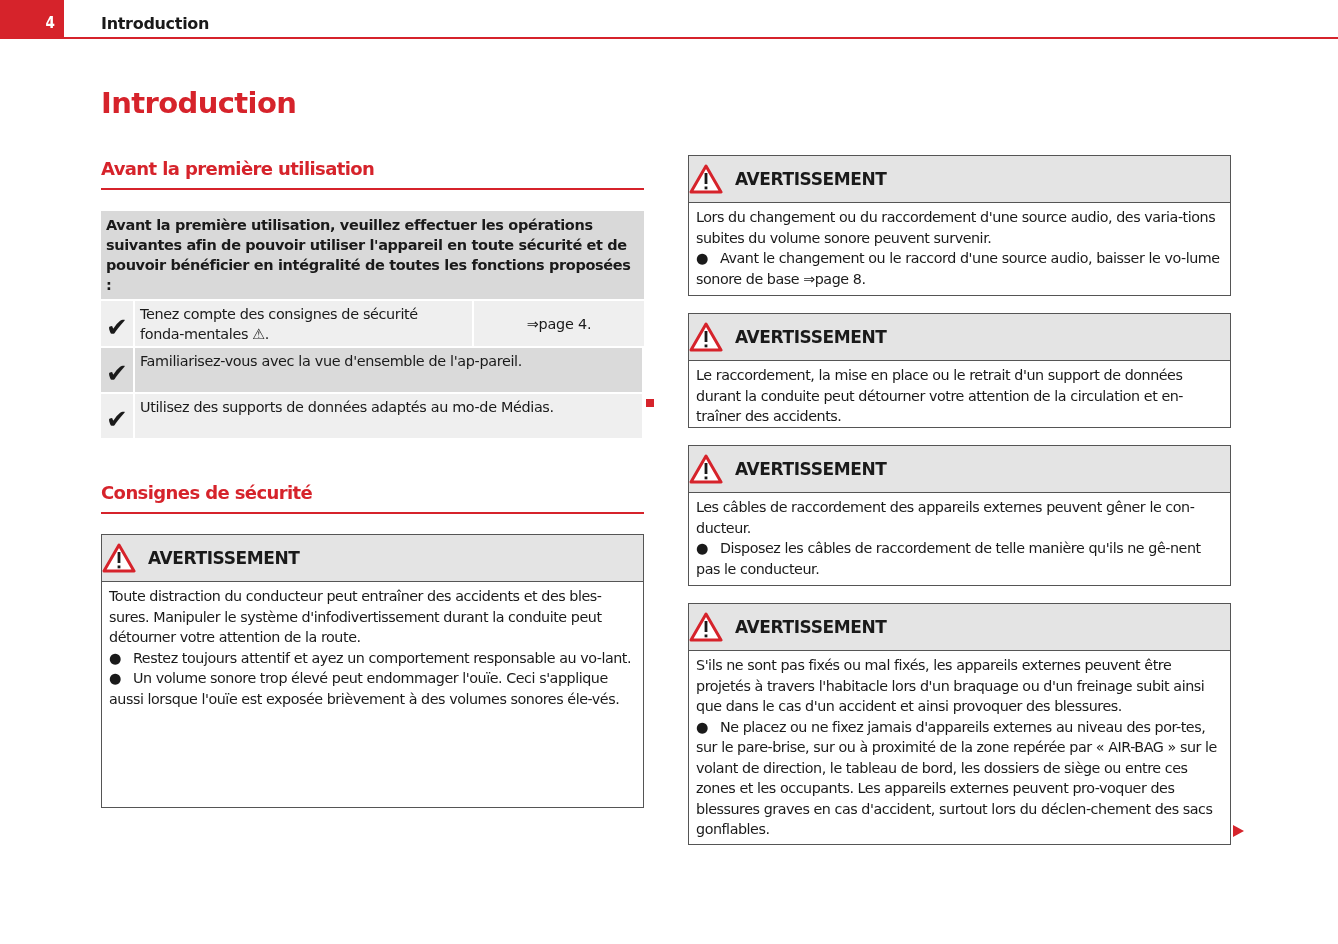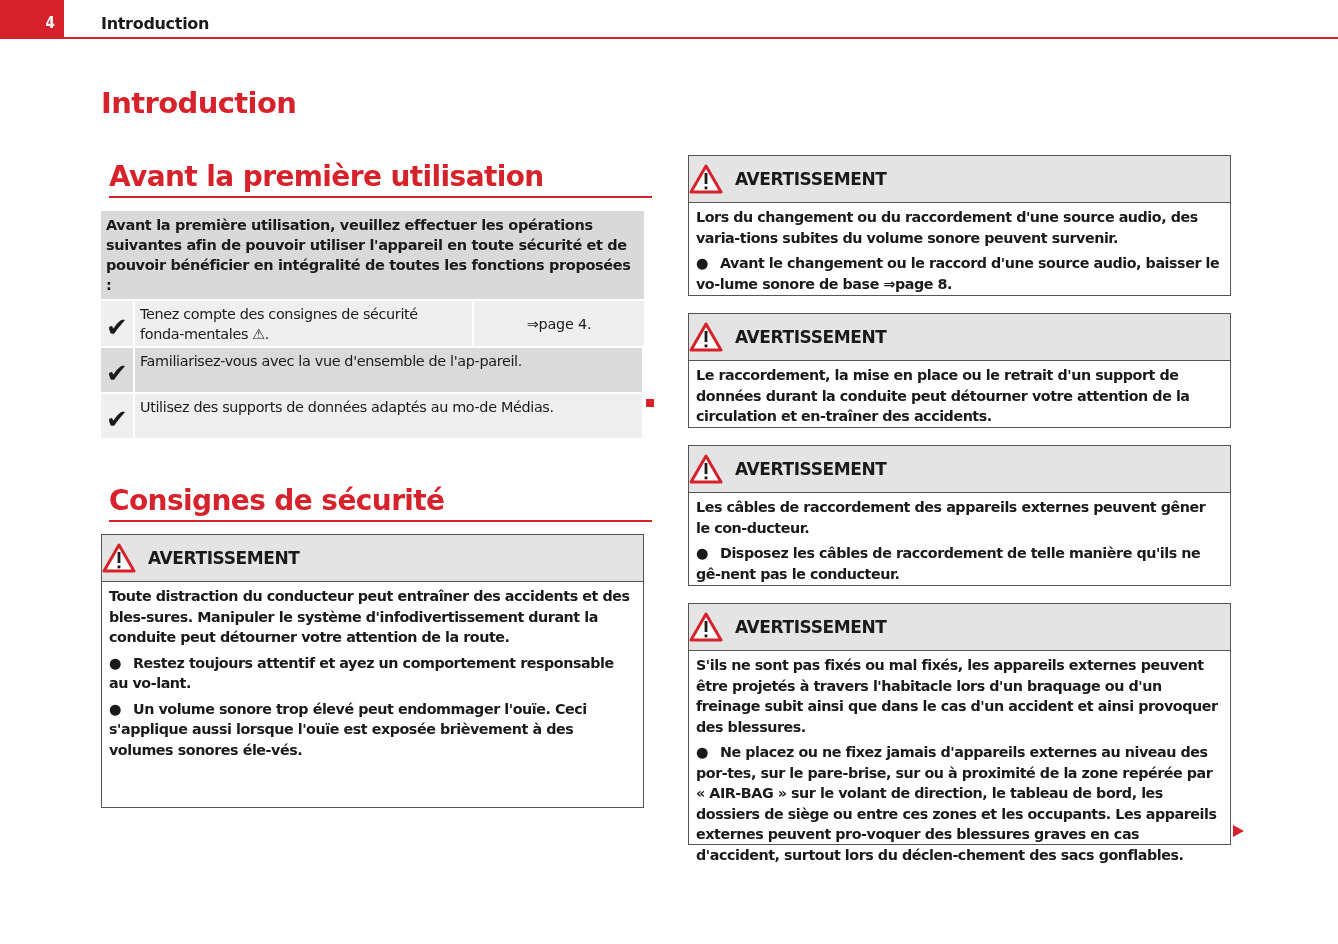--- a/index.html
+++ b/index.html
@@ -10,22 +10,22 @@
   .page-num-block { position: absolute; left: 0; top: 0; width: 64px; height: 39px; background: #d6232b; }
   .page-num { position: absolute; right: 9px; top: 14px; color: #fff; font-weight: bold; font-size: 15px;
               font-family: "DejaVu Sans Condensed", "DejaVu Sans", sans-serif; }
   .header-rule { position: absolute; left: 64px; top: 37px; width: 1274px; height: 2px; background: #d6232b; }
   .running-title { position: absolute; left: 101px; top: 14px; font-weight: bold; font-size: 16px; color: #1a1a1a;
                    letter-spacing: -0.3px; }
 
   .chapter-title { position: absolute; left: 101px; top: 86px; color: #d6232b; font-weight: bold; font-size: 29px;
                    letter-spacing: -0.6px; margin: 0; }
 
-  .section-title { position: absolute; left: 101px; width: 543px; color: #d6232b; font-weight: bold; font-size: 28px;
-                   letter-spacing: -0.6px; margin: 8px; padding-bottom: 4px; border-bottom: 2px solid #d6232b; line-height: 30px; }
+  .section-title { position: absolute; left: 101px; width: 543px; color: #d6232b; font-weight: bold; font-size: 18px;
+                   letter-spacing: -0.6px; margin: 0; padding-bottom: 4px; border-bottom: 2px solid #d6232b; line-height: 30px; }
 
   
   .checklist { position: absolute; left: 101px; top: 211px; width: 543px; border-collapse: collapse; font-size: 14.4px; border-radius: 16px; }
   .checklist .intro { background: #d9d9d9; font-weight: bold; padding: 4px 5px 4px 5px; line-height: 20px;
                       letter-spacing: -0.35px; font-size: 14.5px; }
   .checklist .row { display: flex; border-top: 2px solid #fff; }
   .checklist .row.light { background: #efefef; }
   .checklist .row.dark { background: #dadada; }
   .checklist .check { width: 32px; display: flex; align-items: center; justify-content: center; font-size: 26px;
                       font-weight: bold; border-right: 2px solid #fff; padding-top: 6px; }
@@ -35,23 +35,23 @@
 
   .end-square { position: absolute; width: 8px; height: 8px; background: #d6232b; }
   .continue-arrow { position: absolute; width: 0; height: 0; border-top: 6px solid transparent; border-bottom: 6px solid transparent;
                     border-left: 11px solid #d6232b; }
 
   
   .warning { position: absolute; border: 1px solid #555; box-sizing: border-box; background: #fff; }
   .warning .w-head { background: #e4e4e4; border-bottom: 1px solid #555; height: 46px; display: flex; align-items: center; }
   .warning .w-head svg { width: 34px; height: 30px; margin-right: 12px; }
   .warning .w-title { font-weight: bold; font-size: 17px; letter-spacing: -0.4px; }
-  .warning .w-body { padding: 4px 7px 5px 7px; font-weight: bold; font-size: 14.3px; line-height: 20.5px; letter-spacing: -0.45px; }
+  .warning .w-body { padding: 4px 7px 5px 7px; font-weight: normal; font-size: 14.3px; line-height: 20.5px; letter-spacing: -0.45px; }
   .warning .w-body p { margin: 0; }
-  .warning .w-body p + p { margin-top: 5px; }
+  .warning .w-body p + p { }
   .warning .bullet { display: inline-block; width: 24px; }
 </style>
 </head>
 <body>
 
 <div class="page-num-block">
   <span class="page-num">4</span>
 </div>
 <div class="header-rule"></div>
 <div class="running-title">Introduction</div>

